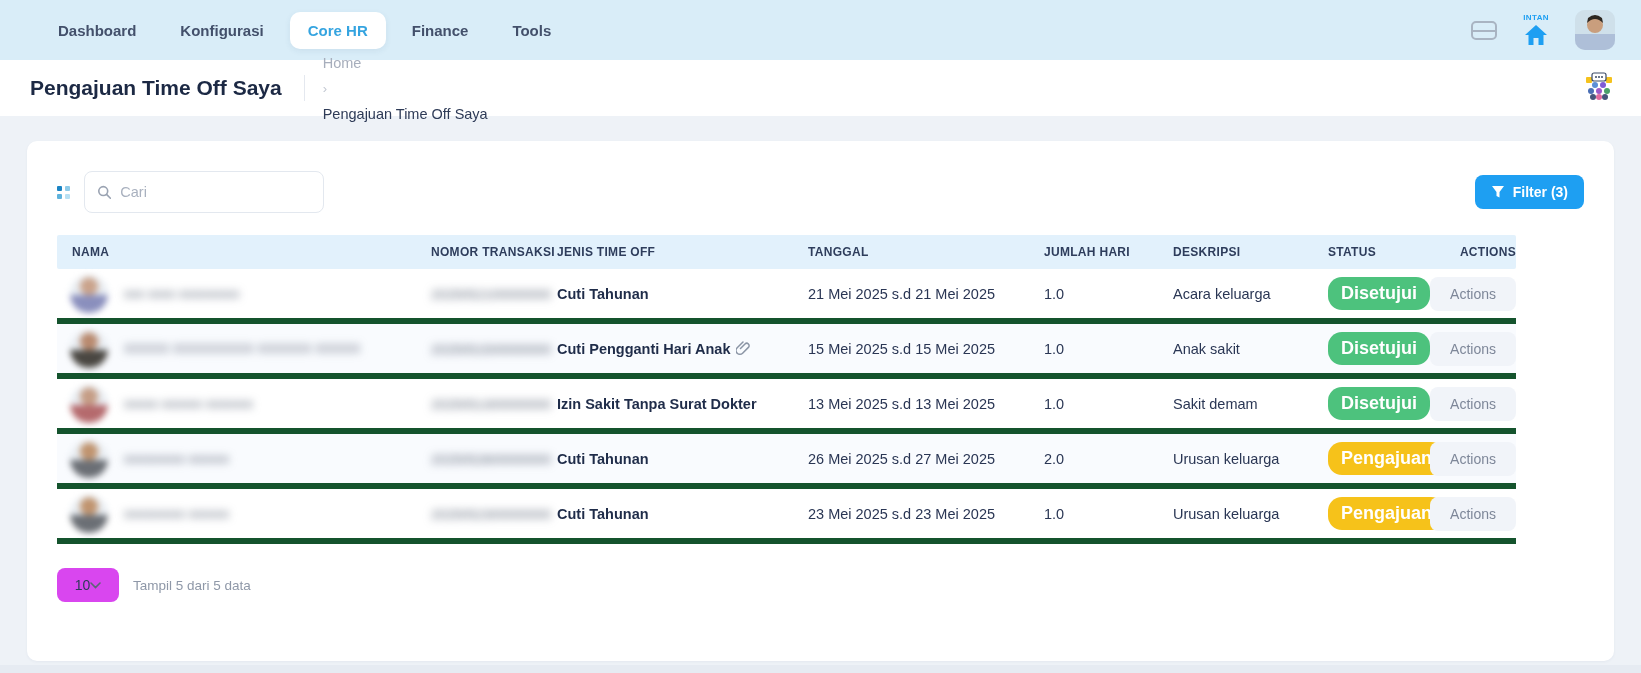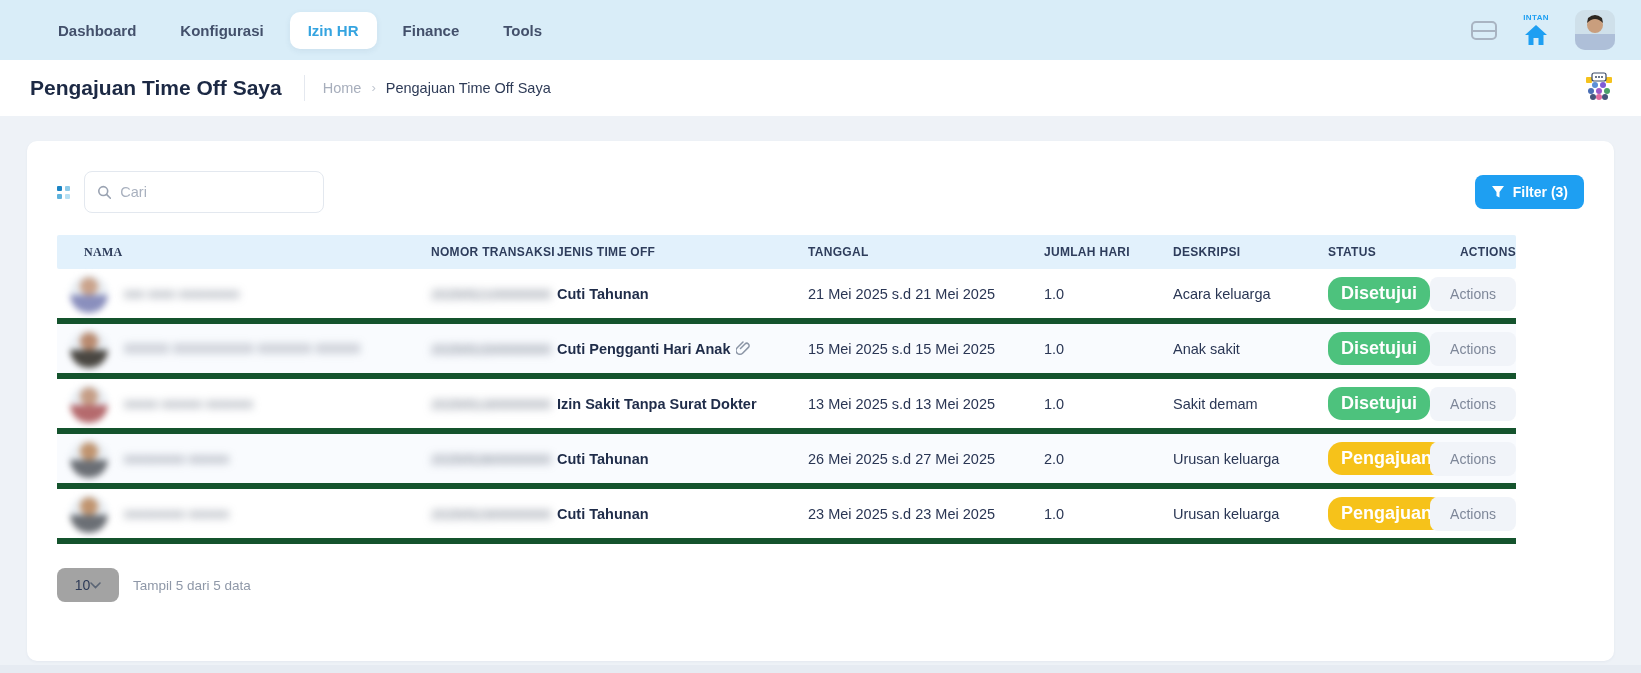--- a/index.html
+++ b/index.html
@@ -15,21 +15,21 @@
   .card-icon { width:26px; height:19px; border:2px solid #a9b4c2; border-radius:5px; position:relative; }
   .card-icon::after { content:""; position:absolute; left:0; right:0; top:7px; border-top:2px solid #a9b4c2; }
   .workspace { display:flex; flex-direction:column; align-items:center; line-height:1; cursor:pointer; }
   .workspace-label { font-size:8px; font-weight:700; color:#1e9ff2; letter-spacing:.4px; margin-bottom:2px; }
   .nav-avatar { width:40px; height:40px; border-radius:10px; overflow:hidden; background:#cfe3ee; cursor:pointer; }
 
   
   .page-header { height:56px; background:#ffffff; display:flex; align-items:center; padding:0 26px 0 30px; }
   .page-title { font-size:21px; font-weight:700; color:#1c2944; }
   .hdr-divider { width:1px; height:26px; background:#e4e8ef; margin:0 18px 0 22px; }
-  .breadcrumb { display:flex; align-items:flex-start; gap:10px; font-size:14.5px; }
+  .breadcrumb { display:flex; align-items:flex-start; gap:10px; font-size:14.5px;flex-direction:column; }
   .crumb-home { color:#a7aebc; cursor:pointer; }
   .crumb-sep { color:#c2c8d2; font-size:13px; }
   .crumb-current { color:#2e3b57; font-weight:500; }
   .hdr-illustration { margin-left:auto; }
 
   
   .content { padding:25px 27px 0 27px;border-radius:26px; }
   .card { background:#ffffff; border-radius:10px; box-shadow:0 1px 3px rgba(30,50,90,.05); padding:30px; height:520px; }
 
   
@@ -43,45 +43,45 @@
 
   
   .tbl { width:1459px; }
   .tr { display:flex; align-items:center; }
   .thead { background:#e2f1fc; border-radius:2px; height:34px; }
   .th { font-size:12px; font-weight:700; color:#2e3d5c; letter-spacing:.3px; text-transform:uppercase; }
   .row { height:55px; border-bottom:6px solid #14532d; font-size:14.5px; }
   .row:nth-child(even) { background:#f9fbfe; }
   .c0{width:334px; padding-left:13px; display:flex; align-items:center; gap:16px;}
   .c1{width:166px;padding-left:40px;} .c2{width:251px;} .c3{width:236px;} .c4{width:129px;} .c5{width:155px;} .c6{width:100px;} .c7{width:88px; text-align:right;}
-  .thead .c0{padding-left:27px;font-family:Liberation Serif, serif;}
+  .thead .c0{padding-left:15px;}
   .avatar { width:38px; height:38px; border-radius:50%; filter:blur(3px); flex-shrink:0; }
   .redacted { filter:blur(4px); color:#5a6476; font-size:13.5px; white-space:nowrap; overflow:hidden; }
   .cell-type { font-weight:700; color:#1f2c49; display:flex; align-items:center; gap:6px; }
   .cell-date, .cell-days, .cell-desc { color:#2a3654; }
   .badge { display:inline-block; padding:6px 13px; border-radius:14px; color:#fff; font-size:18px; font-weight:700; }
   .actions-btn { background:#f1f4f9; border:none; border-radius:8px; padding:9px 20px; font-size:14px; color:#7e8799; cursor:pointer; font-family:"Liberation Sans", sans-serif; }
   .clip { display:none; }
   .clip.show { display:inline-flex; }
 
   
   .tfooter { display:flex; align-items:center; margin-top:24px; gap:14px; }
-  .pagesize { background:#a3a3a3; border-radius:8px; height:34px; width:62px; display:flex; align-items:center; justify-content:center; font-size:14px; color:#2e3b57; cursor:pointer; }
+  .pagesize { background:#d946ef; border-radius:8px; height:34px; width:62px; display:flex; align-items:center; justify-content:center; font-size:14px; color:#2e3b57; cursor:pointer; }
   .summary { font-size:13.5px; color:#8f98a8; }
 
   .bottom-strip { height:8px; background:#e6ebf2; position:absolute; bottom:0; left:0; right:0; }
 </style>
 </head>
 <body>
 
 <div class="topnav">
   <div class="nav-items">
       <div class="nav-item">Dashboard</div>
       <div class="nav-item">Konfigurasi</div>
-      <div class="nav-item active">Izin HR</div>
+      <div class="nav-item active">Core HR</div>
       <div class="nav-item">Finance</div>
       <div class="nav-item">Tools</div>
     </div>
   <div class="nav-right">
     <div class="card-icon"></div>
     <div class="workspace">
       <span class="workspace-label">INTAN</span>
       <svg width="24" height="22" viewBox="0 0 24 22">
         <path d="M12 1 L23 11 H19.5 V21 H14.5 V14 H9.5 V21 H4.5 V11 H1 Z" fill="#1e9ff2"></path>
       </svg>

